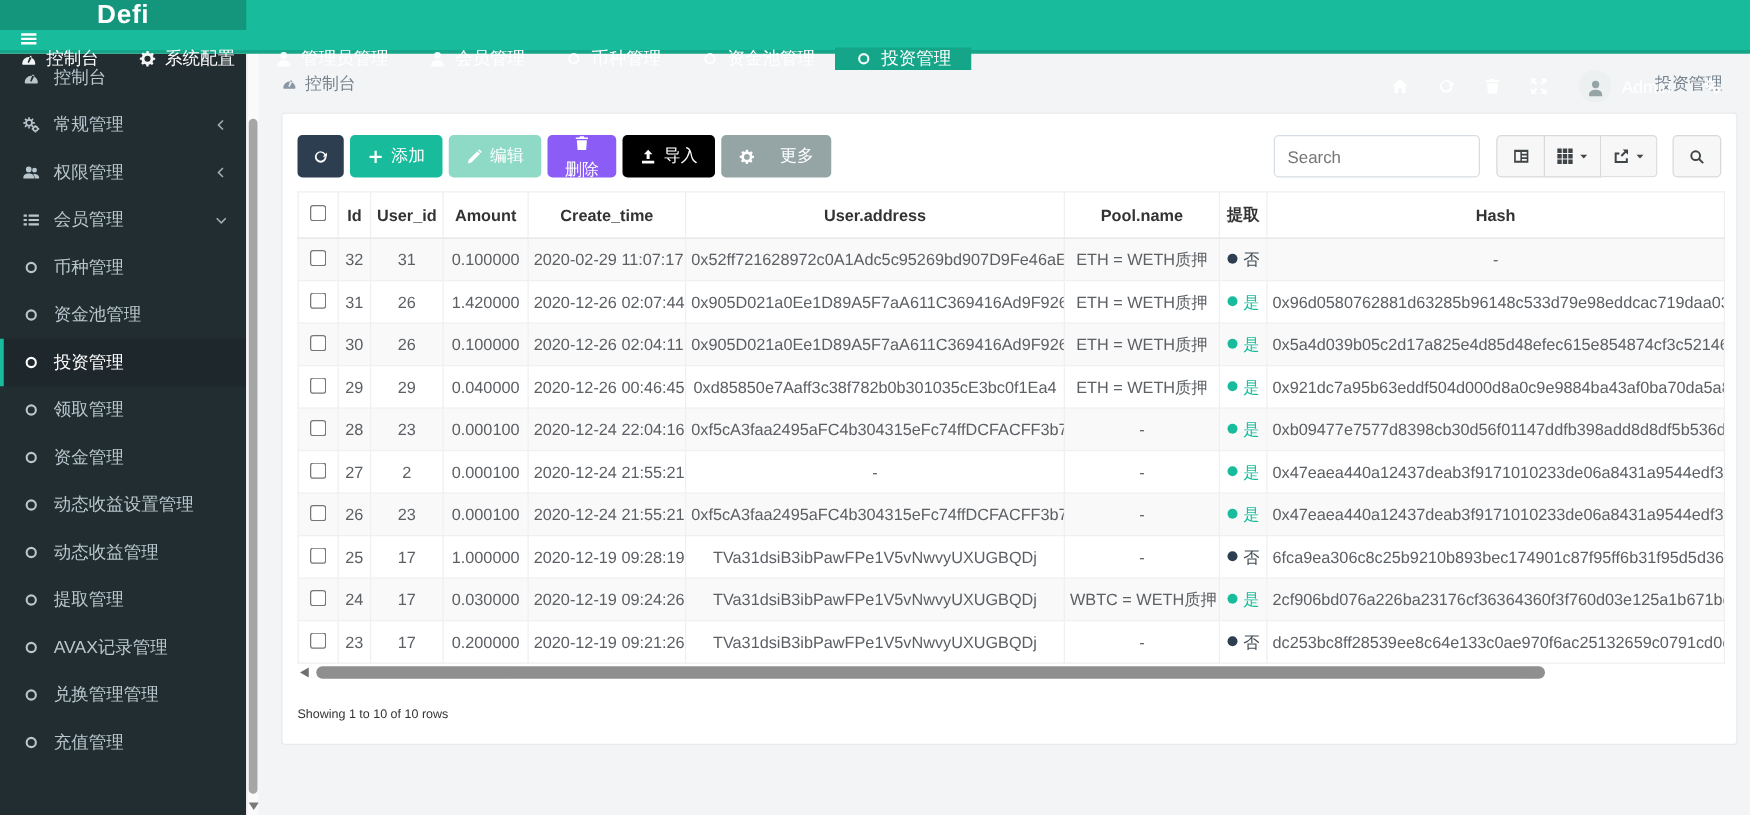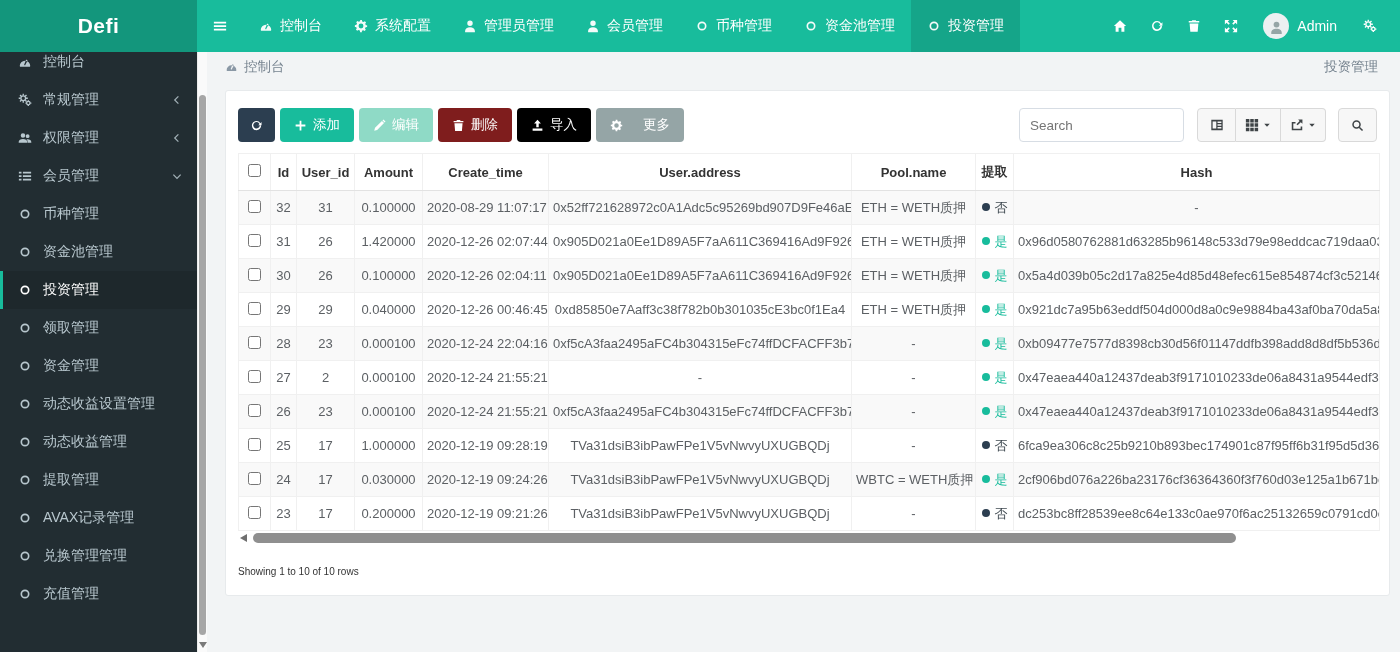--- a/index.html
+++ b/index.html
@@ -2,21 +2,21 @@
 <html><head>
 <meta charset="utf-8">
 <style>
   * { margin:0; padding:0; box-sizing:border-box; }
   html,body { width:1400px; height:652px; overflow:hidden; }
   body { position:relative; font-family:"Liberation Sans","DejaVu Sans",sans-serif; background:#f2f4f5; font-size:14px; }
   .ic { width:14px; height:14px; fill:currentColor; display:inline-block; vertical-align:middle; flex:none; }
 
   
   .navbar { position:absolute; top:0; left:0; right:0; height:43px; background:#15a589; z-index:5; }
-  .navbar-inner { height:52px; background:#18bc9c; display:flex; align-items:stretch; }
+  .navbar-inner { height:40px; background:#18bc9c; display:flex; align-items:stretch;flex-direction:column; }
   .brand { width:197px; background:#13967c; color:#fff; font-size:21px; font-weight:bold; display:flex; align-items:center; justify-content:center; letter-spacing:.5px; }
   .nav-burger { width:46px; display:flex; align-items:center; justify-content:center; color:#fff; cursor:pointer; }
   .nav-menu { display:flex; align-items:stretch; }
   .nav-item { display:flex; align-items:center; gap:7px; padding:0 16px; color:#fff; cursor:pointer; }
   .nav-item.active { background:#15a589; }
   .nav-item .ic { opacity:.95; }
   .nav-right { margin-left:auto; display:flex; align-items:stretch; padding-right:12px; }
   .nav-tool { width:37px; display:flex; align-items:center; justify-content:center; color:#fff; cursor:pointer; }
   .nav-user { display:flex; align-items:center; gap:8px; padding:0 14px; color:#fff; cursor:pointer; }
   .avatar { width:26px; height:26px; border-radius:50%; background:#ecf0f1; color:#95a5a6; display:flex; align-items:center; justify-content:center; }
@@ -41,21 +41,21 @@
   .crumb-right { margin-left:auto; color:#76838f; }
 
   .card { position:absolute; left:18px; right:10px; top:47px; height:506px; background:#fff; border:1px solid #e7eaec; border-radius:3px; padding:0 12px; }
 
   .toolbar { margin-top:17px; display:flex; align-items:center; }
   .btn { height:34px; display:flex; align-items:center; gap:6px; padding:0 14px; margin-right:5px; border:none; border-radius:4px; color:#fff; font-size:13.5px; cursor:pointer; font-family:inherit; }
   .btn .ic { width:13px; height:13px; }
   .btn-dark { background:#2c3e50; padding:0 12px; }
   .btn-success { background:#18bc9c; }
   .btn-success-light { background:#8fdac6; }
-  .btn-danger-light { background:#7f1d1d; }
+  .btn-danger-light { background:#8b5cf6;flex-direction:column; }
   .btn-danger { background:#000000; }
   .btn-secondary { background:#95a5a6;gap:20px; }
 
   .tool-right { margin-left:auto; display:flex; align-items:center; }
   .search-input { width:165px; height:34px; border:1px solid #d7dde4; border-radius:4px; padding:0 10px; font-size:13.5px; color:#555; outline:none; font-family:inherit; background:#fff; }
   .btn-group { display:flex; margin-left:13px; }
   .gbtn { height:34px; min-width:39px; padding:0 9px; background:#f7f7f7; border:1px solid #d9d9d9; color:#3f4447; display:flex; align-items:center; justify-content:center; gap:4px; cursor:pointer; }
   .gbtn + .gbtn { border-left:none; }
   .btn-group .gbtn:first-child { border-radius:4px 0 0 4px; }
   .btn-group .gbtn:last-child { border-radius:0 4px 4px 0; }
@@ -462,21 +462,21 @@
             <th>提取</th>
             <th>Hash</th>
           </tr>
         </thead>
       <tbody id="tbody">
           <tr>
             <td><input type="checkbox" style=""></td>
             <td>32</td>
             <td>31</td>
             <td>0.100000</td>
-            <td>2020-08-29 11:07:17</td>
+            <td>2020-02-29 11:07:17</td>
             <td>0x52ff721628972c0A1Adc5c95269bd907D9Fe46aE</td>
             <td>ETH = WETH质押</td>
             <td class="wd-no"><span class="dot"></span><span>否</span></td>
             <td>-</td>
           </tr>
           <tr>
             <td><input type="checkbox" style=""></td>
             <td>31</td>
             <td>26</td>
             <td>1.420000</td>

